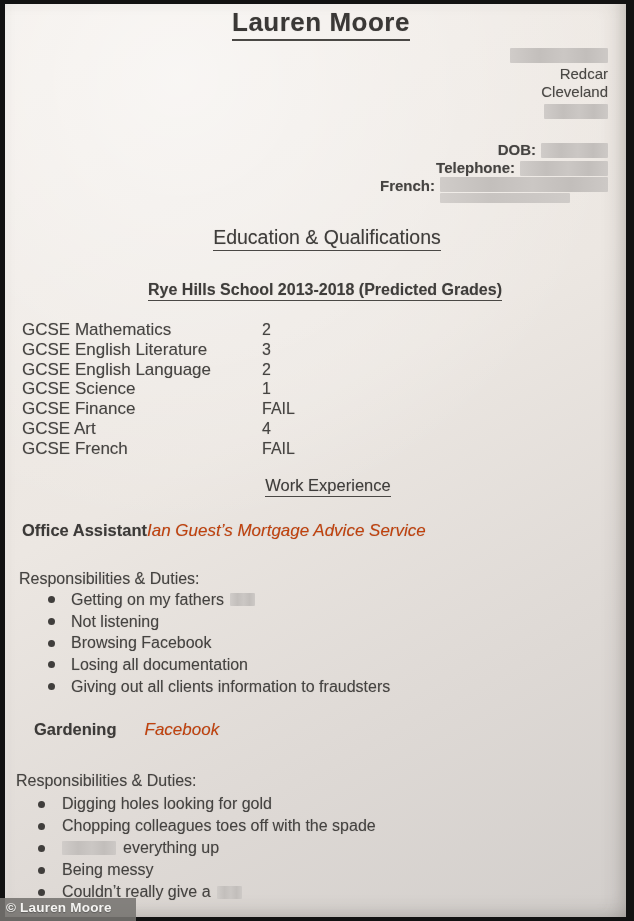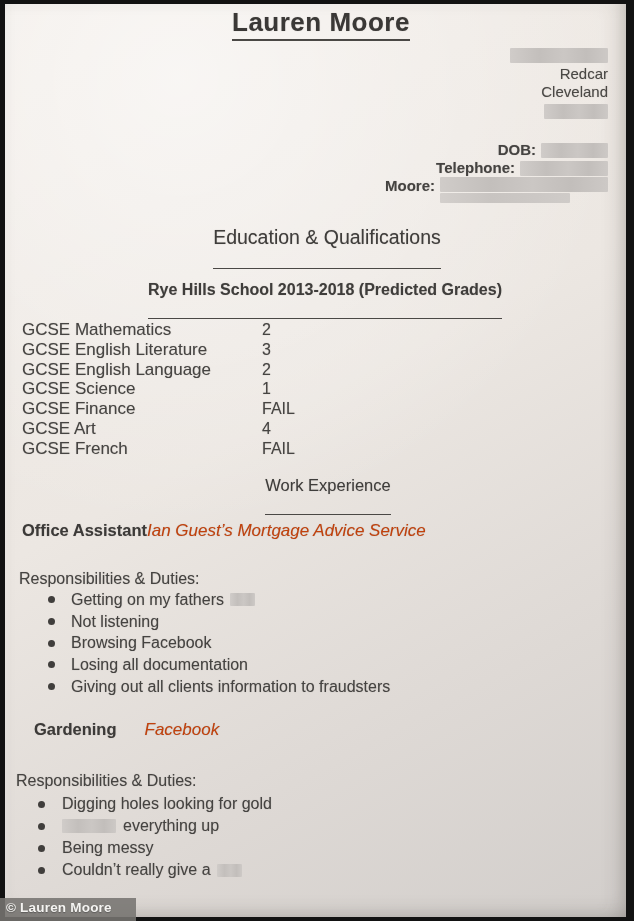--- a/index.html
+++ b/index.html
@@ -13,21 +13,21 @@
     position:absolute;left:5px;top:4px;width:621px;height:913px;
     background:
       radial-gradient(130% 90% at 28% 8%, rgba(255,255,255,0.55), rgba(255,255,255,0) 55%),
       linear-gradient(152deg,#f2ede8 0%,#ece7e2 45%,#ded9d5 75%,#d2cecb 100%);
     box-shadow: inset -14px 0 22px -12px rgba(60,55,50,0.28),
                 inset 0 -12px 20px -10px rgba(60,55,50,0.22),
                 inset 4px 4px 10px -6px rgba(255,255,255,0.6);
   }
   .abs{position:absolute;}
   .center-line{left:0;width:100%;text-align:center;}
-  .u{display:inline-block;border-bottom:1.5px solid #4a4845;padding-bottom:19px;}
+  .u{display:inline-block;border-bottom:1.5px solid #4a4845;padding-bottom:1px;}
   .soft{text-shadow:0 0 1px rgba(80,76,72,0.35);}
 
   
   .title{top:7px;font-size:26px;font-weight:bold;color:#3a3836;letter-spacing:0.5px;transform:translateX(4px);}
   .title .u{border-bottom-width:2.5px;padding-bottom:1px;}
 
   
   .contact{top:48px;right:26px;display:flex;flex-direction:column;align-items:flex-end;
            font-size:15px;line-height:18px;color:#4a4845;}
   .crow{display:flex;align-items:center;}
@@ -106,21 +106,21 @@
   <span class="redact r-postcode"></span>
   <div class="crow">
     <span class="clabel">DOB:</span>
     <span class="redact r-dob"></span>
   </div>
   <div class="crow">
     <span class="clabel">Telephone:</span>
     <span class="redact r-tel"></span>
   </div>
   <div class="crow email">
-    <span class="clabel">Moore:</span>
+    <span class="clabel">French:</span>
     <span class="estack">
       <span class="redact r-email1"></span>
       <span class="redact r-email2"></span>
     </span>
   </div>
 </div>
 
 <div class="abs center-line edu-heading soft">
   <span class="u">Education &amp; Qualifications</span>
 </div>
@@ -202,20 +202,24 @@
 
 <div class="abs duties-label dl2 soft">Responsibilities &amp; Duties:</div>
 
 <div class="abs duties list2 soft">
   <div class="duty">
     <span class="dot"></span>
     <span>Digging holes looking for gold</span>
   </div>
   <div class="duty">
     <span class="dot"></span>
+    <span>Chopping colleagues toes off with the spade</span>
+  </div>
+  <div class="duty">
+    <span class="dot"></span>
     <span class="redact r-duty-lead"></span>
     <span>everything up</span>
   </div>
   <div class="duty">
     <span class="dot"></span>
     <span>Being messy</span>
   </div>
   <div class="duty">
     <span class="dot"></span>
     <span>Couldn’t really give a</span>

